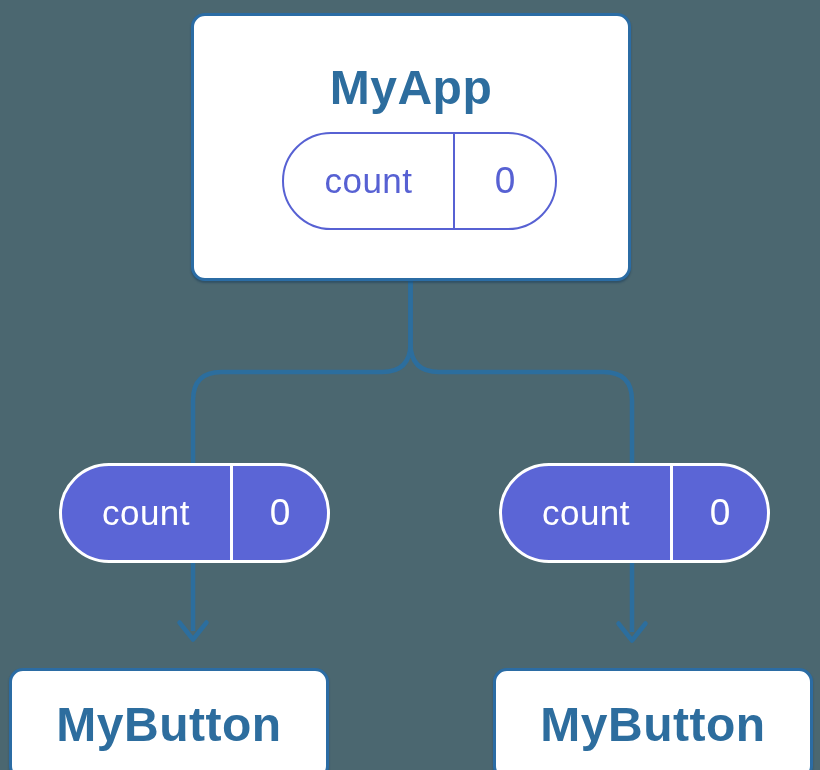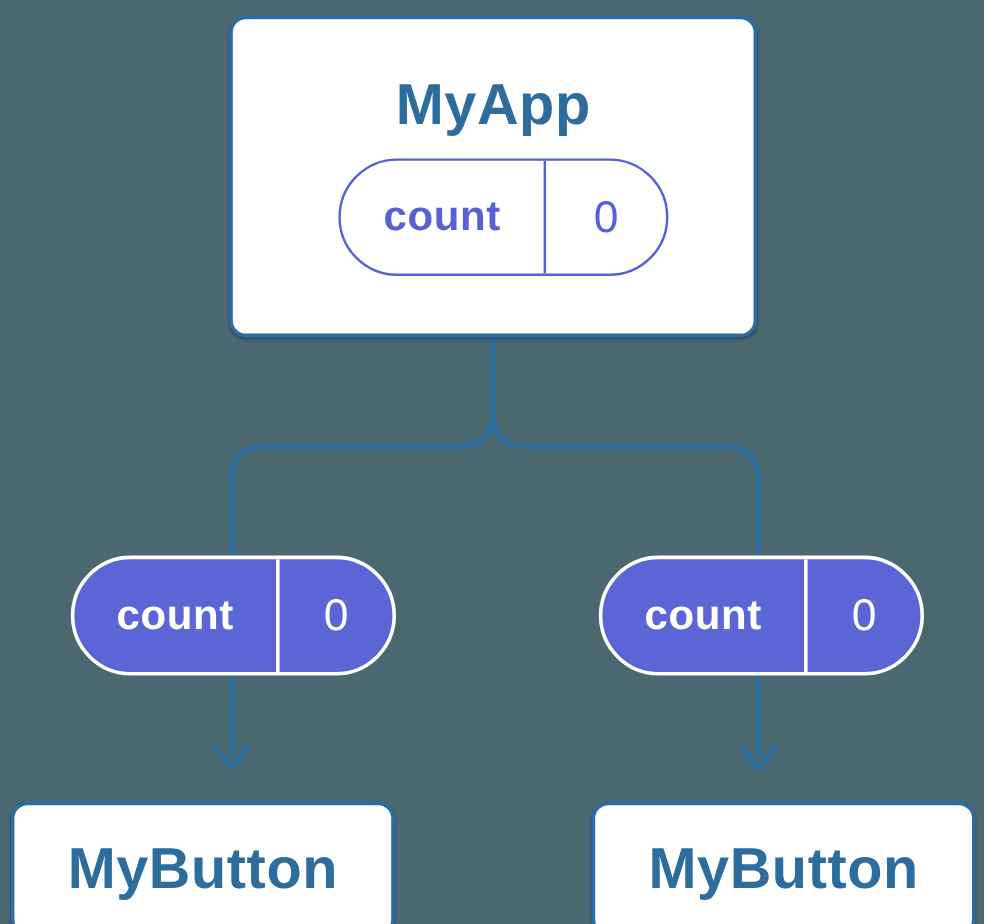--- a/index.html
+++ b/index.html
@@ -65,21 +65,20 @@
   }
   .seg {
     display: flex;
     align-items: center;
     justify-content: center;
   }
   .seg-key {
     width: 171px;
     font-size: 35px;
     letter-spacing: 0.5px;
-    font-weight: bold;
   }
   .seg-val {
     flex: 1;
     font-size: 37px;
   }
   .outline-pill {
     left: 88px; top: 116px;
     width: 275px; height: 98px;
     border: 2.5px solid var(--pill-outline);
     background: var(--node-fill);

